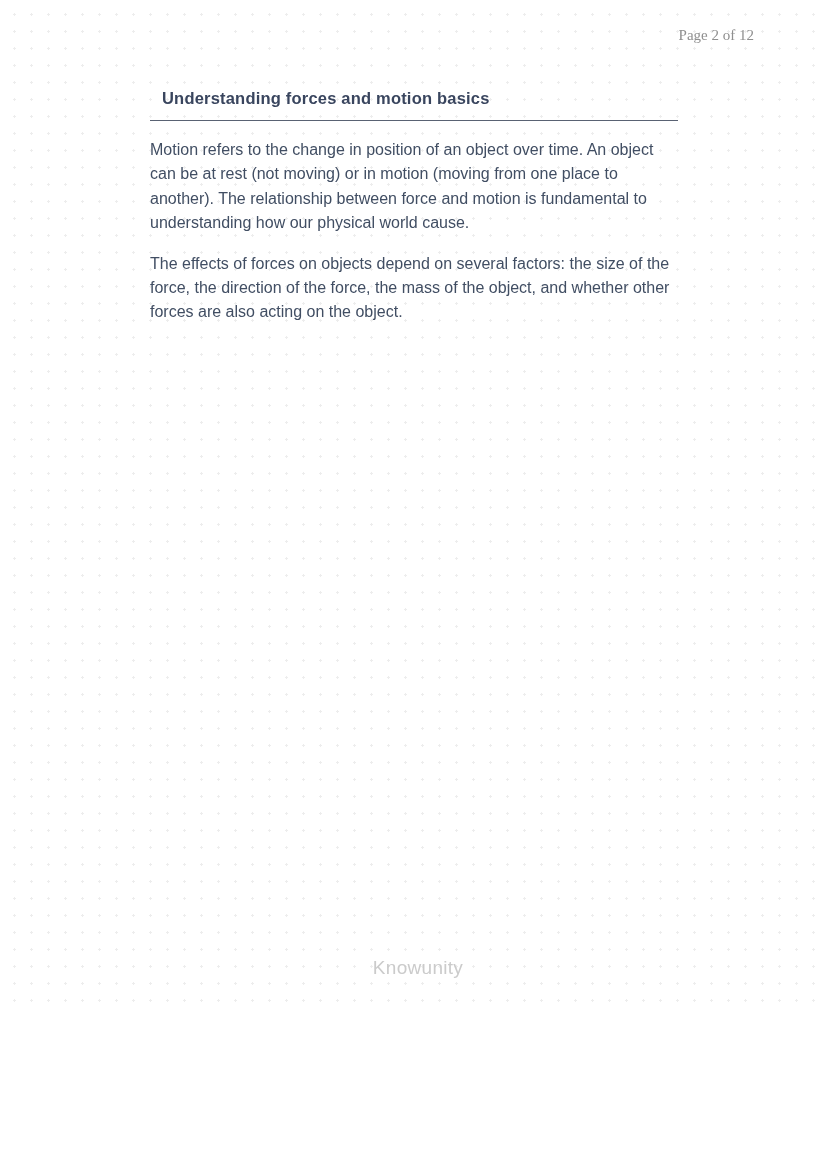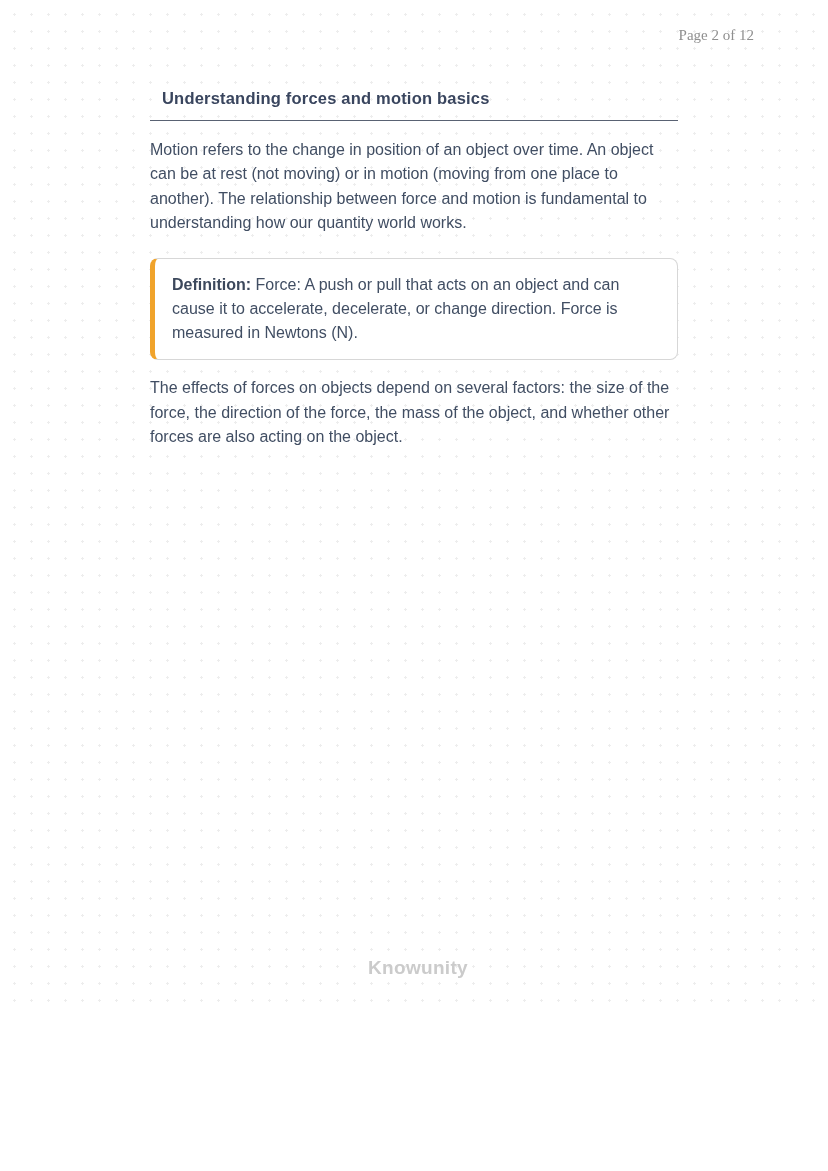--- a/index.html
+++ b/index.html
@@ -76,47 +76,41 @@
   }
   .definition-label { font-weight: 700; color: #3c485c; }
 
   .footer-brand {
     position: absolute;
     left: 8px;
     right: 0;
     bottom: 27px;
     text-align: center;
     font-size: 19px;
-    font-weight: 700;
+    font-weight: 400;
     letter-spacing: 0.3px;
     color: #cbcbcb;
   }
 </style>
 </head>
 <body>
 
 <div class="page">
 
   <div class="page-indicator">Page 2 of 12</div>
 
   <div class="content">
 
     <h1 class="doc-title">Understanding forces and motion basics</h1>
 
     <hr class="title-rule">
 
 
-    <p class="para para-2">Motion refers to the change in position of an object over time. An object can be at rest (not moving) or in motion (moving from one place to another). The relationship between force and motion is fundamental to understanding how our quantity world works.</p>
+    <p class="para para-2">Motion refers to the change in position of an object over time. An object can be at rest (not moving) or in motion (moving from one place to another). The relationship between force and motion is fundamental to understanding how our physical world cause.</p>
 
-    <div class="definition-box definition-box-1">
-      <div class="definition-text">
-        <strong class="definition-label">Definition:</strong>
-        <span>Force: A push or pull that acts on an object and can cause it to accelerate, decelerate, or change direction. Force is measured in Newtons (N).</span>
-      </div>
-    </div>
 
 
 
     <p class="para para-4">The effects of forces on objects depend on several factors: the size of the force, the direction of the force, the mass of the object, and whether other forces are also acting on the object.</p>
 
   </div>
 
   <div class="footer-brand">Knowunity</div>
 
 </div>

